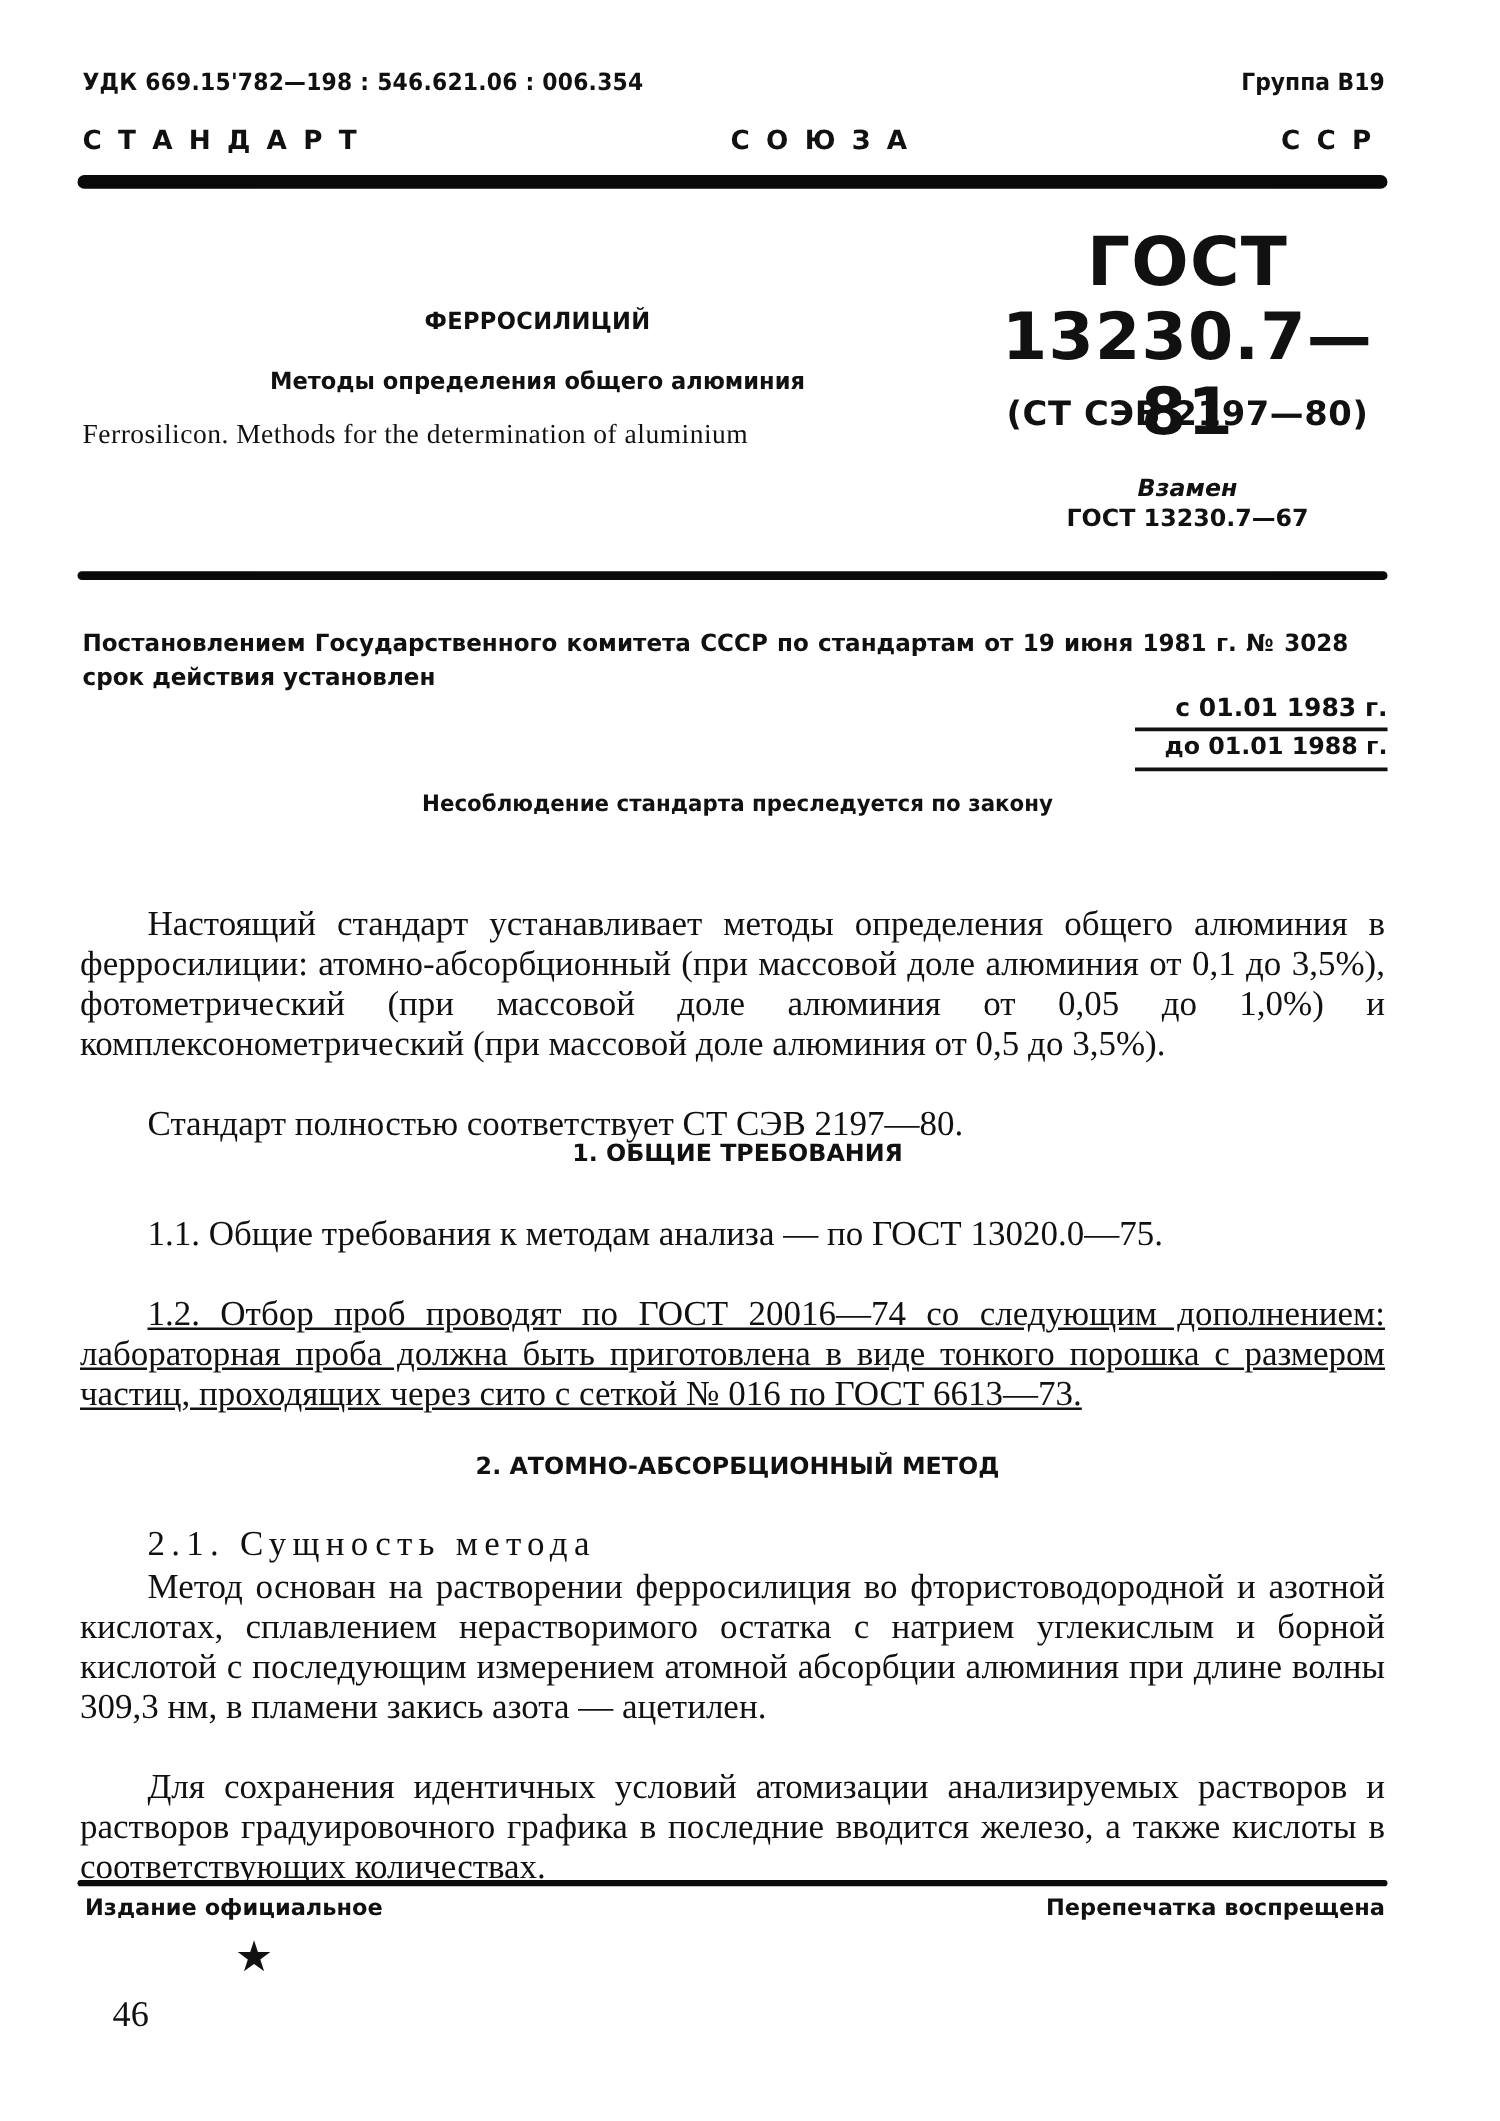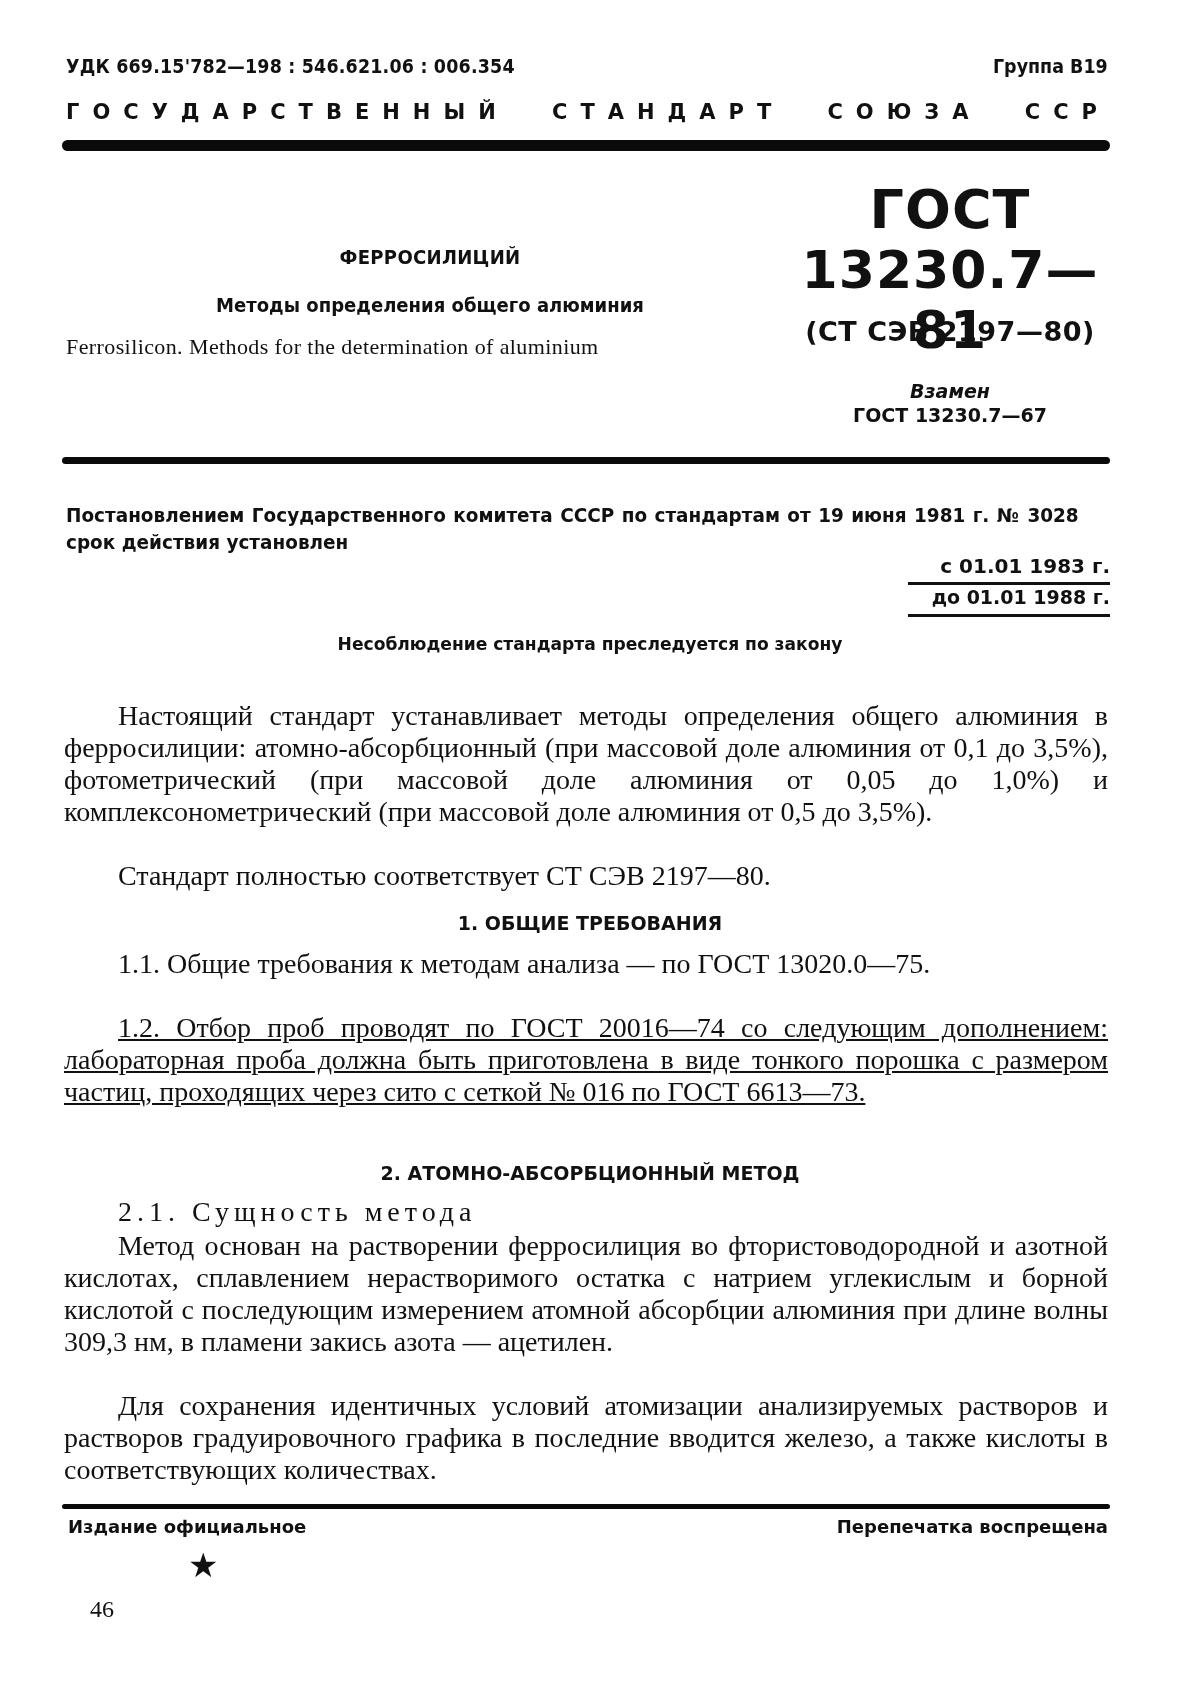--- a/index.html
+++ b/index.html
@@ -25,38 +25,37 @@
   .vzamen { top:380px; font-size:19px;font-style:italic; }
   .vzamen-gost { top:404px; font-size:19px; }
 
   .decree { left:66px; top:502px; width:1044px; font-size:19px; line-height:27px; text-align:justify; text-align-last:left; transform:scaleX(0.97); transform-origin:left top; }
   .date-from { right:90px; top:554px; font-size:20px; }
   .date-to { right:90px; top:586px; font-size:19px; }
   .date-line { height:3px; background:#111; }
 
   .law { left:60px; width:1060px; top:633px; text-align:center; font-size:18px; transform:scaleX(0.95); }
 
-  .body-text { left:64px; width:1044px; font-size:28px; line-height:32px; text-align:justify; }
+  .body-text { left:64px; width:1044px; font-size:28px; line-height:32px; text-align:justify;margin-top:24px; }
   .p-indent { text-indent:54px; }
   .section-head { left:60px; width:1060px; text-align:center; font-size:19px; }
   .spaced { letter-spacing:6px; }
 
   .footer-left { left:68px; top:1516px; font-size:18px; }
   .footer-right { right:92px; top:1516px; font-size:18px; }
   .star { left:188px; top:1545px; font-size:34px; }
-  .page-num { left:90px; top:1596px; font-size:24px; }
+  .page-num { left:90px; top:1596px; font-size:29px; }
 </style>
 </head>
 <body>
 
 <div class="abs sans udk">УДК 669.15'782—198 : 546.621.06 : 006.354</div>
 <div class="abs sans group">Группа В19</div>
 
 <div class="abs sans state-title">
-  <span class="spaced" style="letter-spacing:13px;">ГОСУДАРСТВЕННЫЙ</span>
   <span class="spaced" style="letter-spacing:13px;">СТАНДАРТ</span>
   <span class="spaced" style="letter-spacing:13px;">СОЮЗА</span>
   <span class="spaced" style="letter-spacing:13px;">ССР</span>
 </div>
 <div class="abs rule-thick" style="top:140px;height:11px;"></div>
 
 <div class="abs sans ferro">ФЕРРОСИЛИЦИЙ</div>
 <div class="abs sans methods-ru">Методы определения общего алюминия</div>
 <div class="abs serif methods-en">Ferrosilicon. Methods for the determination of aluminium</div>
 

